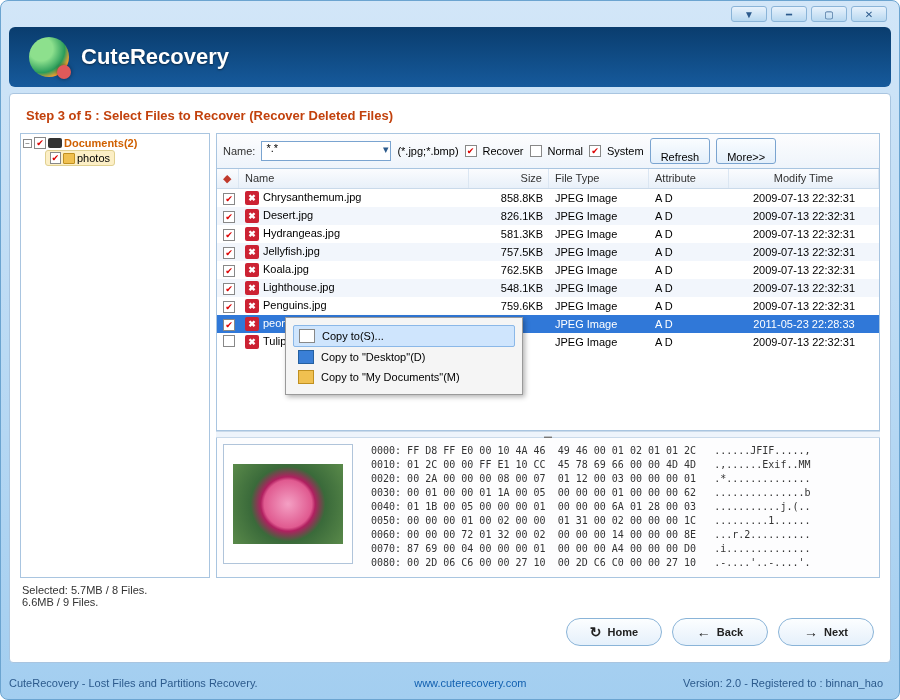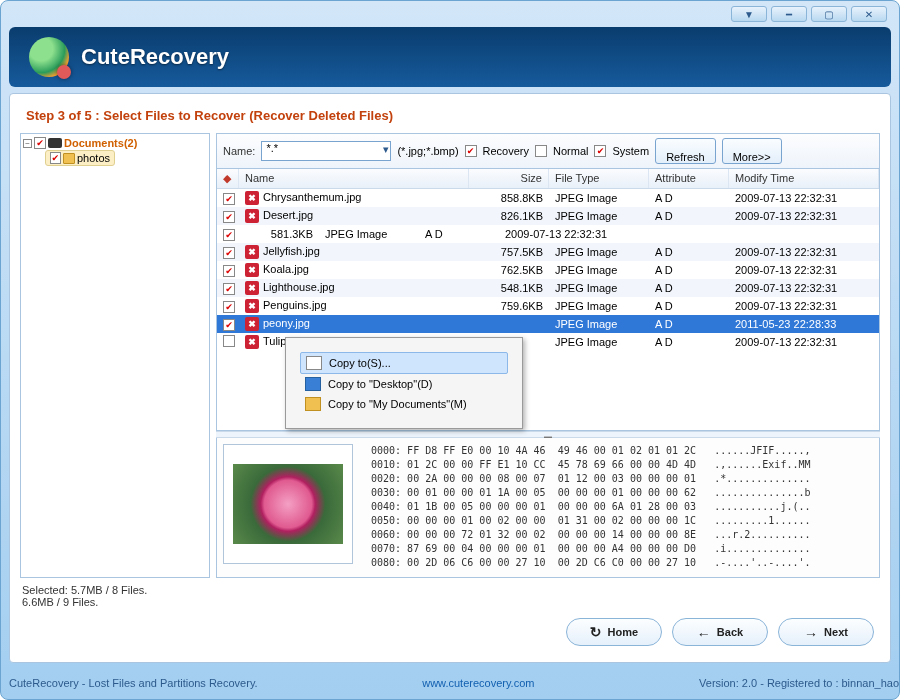--- a/index.html
+++ b/index.html
@@ -25,43 +25,43 @@
 .right-panel { flex:1; display:flex; flex-direction:column; min-width:0; }
 .filter-bar { border:1px solid #a9c5e0; padding:4px 6px; display:flex; align-items:center; gap:6px; background:linear-gradient(#fdfdfe,#eef4fb);}
 .filter-bar label { color:#333; }
 .combo { width:130px; height:20px; border:1px solid #7aa4d0; background:#fff; padding:0 16px 0 4px; position:relative;}
 .combo::after { content:"▾"; position:absolute; right:2px; top:1px; color:#2c5a8c;}
 .btnfilter { height:20px; border:1px solid #7aa4d0; background:linear-gradient(#fafdff,#e3effb); border-radius:3px; padding:12px 10px; cursor:pointer; }
 .table-wrap { flex:1; border:1px solid #a9c5e0; border-top:none; display:flex; flex-direction:column; min-height:0; position:relative;}
 .thead { display:flex; background:linear-gradient(#fbfcfe,#e8f0f9); border-bottom:1px solid #cadaea;}
 .th { padding:3px 6px; border-right:1px solid #dbe6f2; color:#333; }
 .th .sorticon { color:#c0392b; }
-.col-chk{width:22px;} .col-name{flex:1;} .col-size{width:80px;text-align:right;} .col-type{width:100px;} .col-attr{width:80px;} .col-time{width:150px;}
+.col-chk{width:22px;} .col-name{flex:1;} .col-size{width:80px;text-align:right;} .col-type{width:100px;} .col-attr{width:80px;} .col-time{width:150px;text-align:center;}
 .tbody { overflow:hidden; }
 .tr { display:flex; align-items:center; height:18px; }
 .tr.alt { background:#f2f6fc; }
 .tr.sel { background:#3078d8; color:#fff; }
 .td { padding:1px 6px; overflow:hidden; white-space:nowrap; }
 .x-icon { width:14px; height:14px; background:#c23; color:#fff; font-size:9px; font-weight:bold; display:inline-flex; align-items:center; justify-content:center; border-radius:2px; margin-right:4px;}
-.context-menu { position:absolute; left:68px; top:148px; width:238px; background:#f5f5f5; border:1px solid #9a9a9a; box-shadow:2px 2px 5px rgba(0,0,0,.3); z-index:10; padding:14px;margin-top:20px;}
+.context-menu { position:absolute; left:68px; top:148px; width:238px; background:#f5f5f5; border:1px solid #9a9a9a; box-shadow:2px 2px 5px rgba(0,0,0,.3); z-index:10; padding:7px;}
 .cm-row { display:flex; align-items:center; gap:8px; padding:4px 8px 4px 28px; position:relative; cursor:pointer;}
 .cm-row:first-child { background:#cfe5fd; border:1px solid #8bb8e8; border-radius:2px;}
 .cm-icon { position:absolute; left:5px; width:16px; height:14px; border:1px solid #888; background:#fff;}
 .cm-icon.blue{ background:#3a7fd6; border-color:#2560a0;}
 .cm-icon.folder{ background:#f0c050; border-color:#c09020;}
 .splitter { height:7px; background:#eef4fb; border-top:1px solid #cadaea; border-bottom:1px solid #cadaea; text-align:center; font-size:8px; color:#777; cursor:row-resize;}
 .preview { height:140px; border:1px solid #a9c5e0; border-top:none; display:flex; gap:18px; padding:6px; background:#fdfdfe;justify-content:space-between;}
 .thumb-frame { width:130px; height:120px; border:1px solid #b0c4da; background:#fff; padding:4px; display:flex; align-items:center; justify-content:center;}
 .thumb { width:110px; height:80px; background:radial-gradient(circle at 50% 50%,#f4a0c4 0%,#e05a90 35%,#b02060 40%,#3a6a3a 55%,#5a8a4a 100%);}
 .hex { flex:1; font-family:Consolas,monospace; font-size:10px; color:#333; line-height:14px; white-space:pre; overflow:hidden;}
 .selected-status { padding:6px 2px 0 2px; color:#333; display:flex;flex-direction:column;}
 .footer-btns { display:flex; justify-content:flex-end; gap:10px; padding:10px 6px 6px 0;}
 .navbtn { width:96px; height:28px; border:1px solid #8ab4d8; border-radius:14px; background:linear-gradient(#fcfeff,#e5f0fb); display:flex; align-items:center; justify-content:center; gap:6px; font-weight:bold; cursor:pointer; color:#222;}
 .navbtn .arrow { font-size:14px;}
-.bottombar { height:24px; margin:0 0 4px 8px; display:flex; align-items:center; justify-content:space-between; font-size:10px; color:#2c5a8c;}
+.bottombar { height:24px; margin:0 16px 4px 8px; display:flex; align-items:center; justify-content:space-between; font-size:10px; color:#2c5a8c;}
 .bottombar a { color:#1260b0; text-decoration:none;}
 .filter-bar .chkbox.green{color:#090;}
 </style>
 </head>
 <body>
 
 <div class="window">
   <div class="titlebar">
     <div class="tb-btn">▼</div>
     <div class="tb-btn">━</div>
@@ -91,21 +91,21 @@
           <span>photos</span>
         </div>
       </div>
 
       <div class="right-panel">
         <div class="filter-bar">
           <label>Name:</label>
           <div class="combo"><span>*.*</span></div>
           <span>(*.jpg;*.bmp)</span>
           <span class="chkbox">✔</span>
-          <span>Recovery</span>
+          <span>Recover</span>
           <span class="chkbox green"></span>
           <span>Normal</span>
           <span class="chkbox">✔</span>
           <span>System</span>
           <button class="btnfilter">Refresh</button>
           <button class="btnfilter">More&gt;&gt;</button>
         </div>
 
         <div class="table-wrap">
           <div class="thead">
@@ -128,20 +128,21 @@
               <div class="tr alt">
                 <div class="td col-chk"><span class="chkbox">✔</span></div>
                 <div class="td col-name"><span class="x-icon">✖</span>Desert.jpg</div>
                 <div class="td col-size">826.1KB</div>
                 <div class="td col-type">JPEG Image</div>
                 <div class="td col-attr">A D</div>
                 <div class="td col-time">2009-07-13 22:32:31</div>
               </div>
               <div class="tr">
                 <div class="td col-chk"><span class="chkbox">✔</span></div>
+                <div class="td col-name"><span class="x-icon">✖</span>Hydrangeas.jpg</div>
                 <div class="td col-size">581.3KB</div>
                 <div class="td col-type">JPEG Image</div>
                 <div class="td col-attr">A D</div>
                 <div class="td col-time">2009-07-13 22:32:31</div>
               </div>
               <div class="tr alt">
                 <div class="td col-chk"><span class="chkbox">✔</span></div>
                 <div class="td col-name"><span class="x-icon">✖</span>Jellyfish.jpg</div>
                 <div class="td col-size">757.5KB</div>
                 <div class="td col-type">JPEG Image</div>

